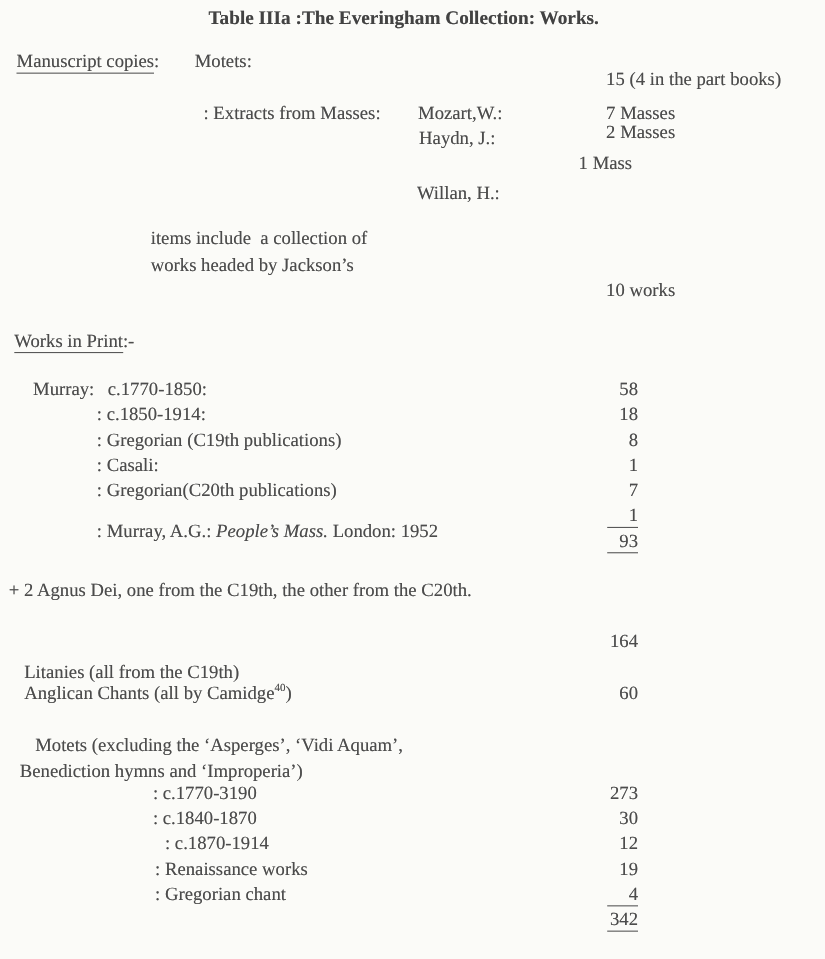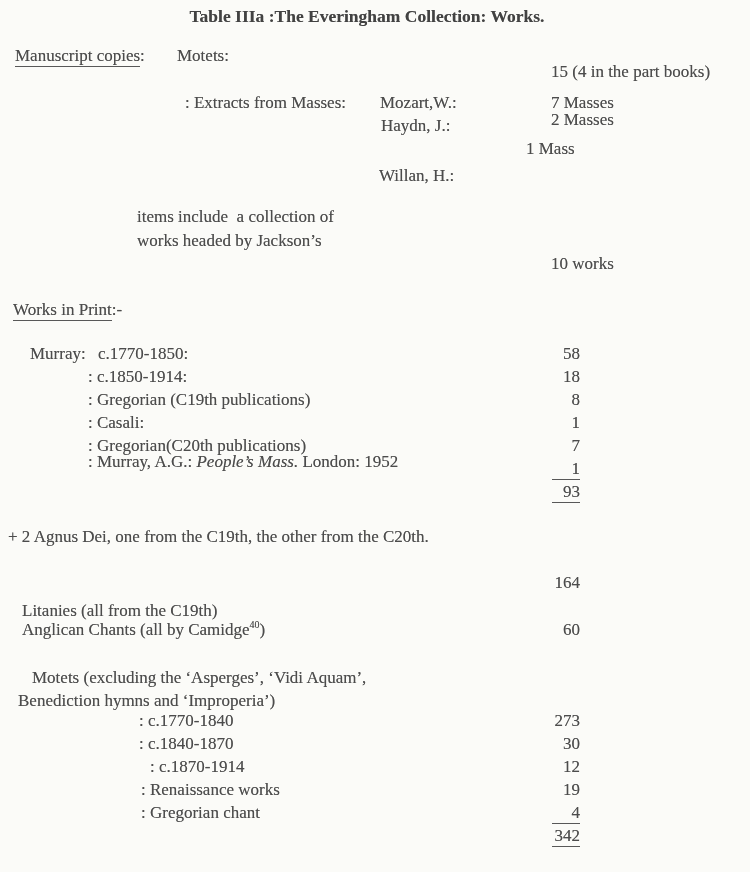--- a/index.html
+++ b/index.html
@@ -48,37 +48,37 @@
 
   <div class="line" style="top:367px;left:88px;">: c.1850-1914:</div>
   <div class="line num" style="top:367px;">18</div>
   <div class="line" style="top:390px;left:88px;">: Gregorian (C19th publications)</div>
   <div class="line num" style="top:390px;">8</div>
   <div class="line" style="top:413px;left:88px;">: Casali:</div>
   <div class="line num" style="top:413px;">1</div>
   <div class="line" style="top:436px;left:88px;">: Gregorian(C20th publications)</div>
   <div class="line num" style="top:436px;">7</div>
 
-  <div class="line" style="top:452px;left:88px;"><span>: Murray, A.G.: </span><span class="it">People’s Mass.</span><span> London: 1952</span></div>
+  <div class="line" style="top:473px;left:88px;"><span>: Murray, A.G.: </span><span class="it">People’s Mass.</span><span> London: 1952</span></div>
   <div class="line num" style="top:459px;"><span class="sum">1</span></div>
 
   <div class="line num" style="top:482px;"><span class="sum">93</span></div>
 
   <div class="line" style="top:527px;left:8px;">+ 2 Agnus Dei, one from the C19th, the other from the C20th.</div>
 
   <div class="line" style="top:573px;left:22px;margin-top:28px;">Litanies (all from the C19th)</div>
   <div class="line num" style="top:573px;">164</div>
 
   <div class="line" style="top:620px;left:22px;"><span>Anglican Chants (all by Camidge</span><sup class="fn">40</sup><span>)</span></div>
   <div class="line num" style="top:620px;">60</div>
 
   <div class="line" style="top:668px;left:32px;">Motets (excluding the ‘Asperges’, ‘Vidi Aquam’,</div>
   <div class="line" style="top:691px;left:18px;">Benediction hymns and ‘Improperia’)</div>
 
-  <div class="line" style="top:711px;left:139px;">: c.1770-1840</div>
+  <div class="line" style="top:711px;left:139px;">: c.1770-3190</div>
   <div class="line num" style="top:711px;">273</div>
   <div class="line" style="top:734px;left:139px;">: c.1840-1870</div>
   <div class="line num" style="top:734px;">30</div>
   <div class="line" style="top:757px;left:150px;">: c.1870-1914</div>
   <div class="line num" style="top:757px;">12</div>
   <div class="line" style="top:780px;left:141px;">: Renaissance works</div>
   <div class="line num" style="top:780px;">19</div>
   <div class="line" style="top:803px;left:141px;">: Gregorian chant</div>
   <div class="line num" style="top:803px;"><span class="sum">4</span></div>
 

